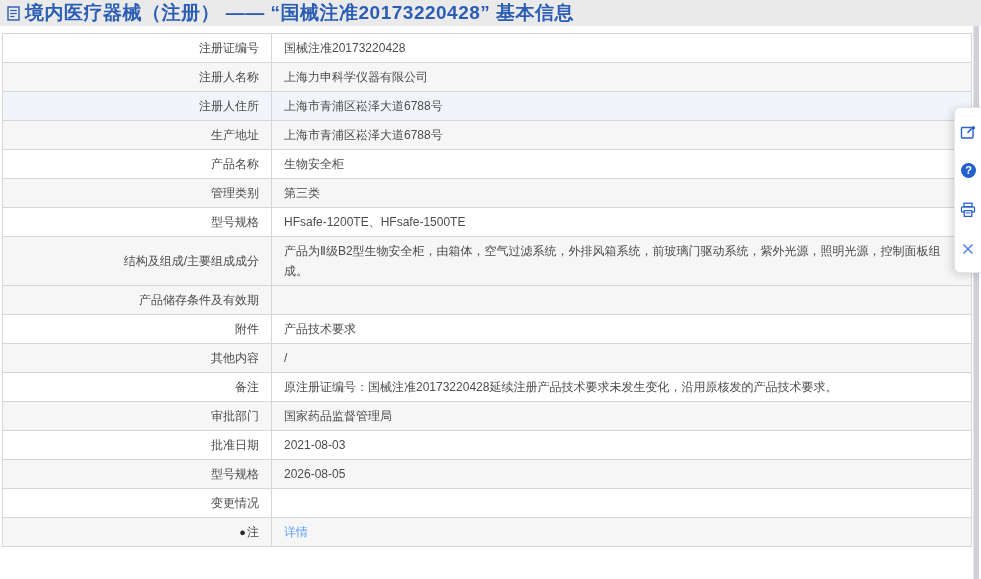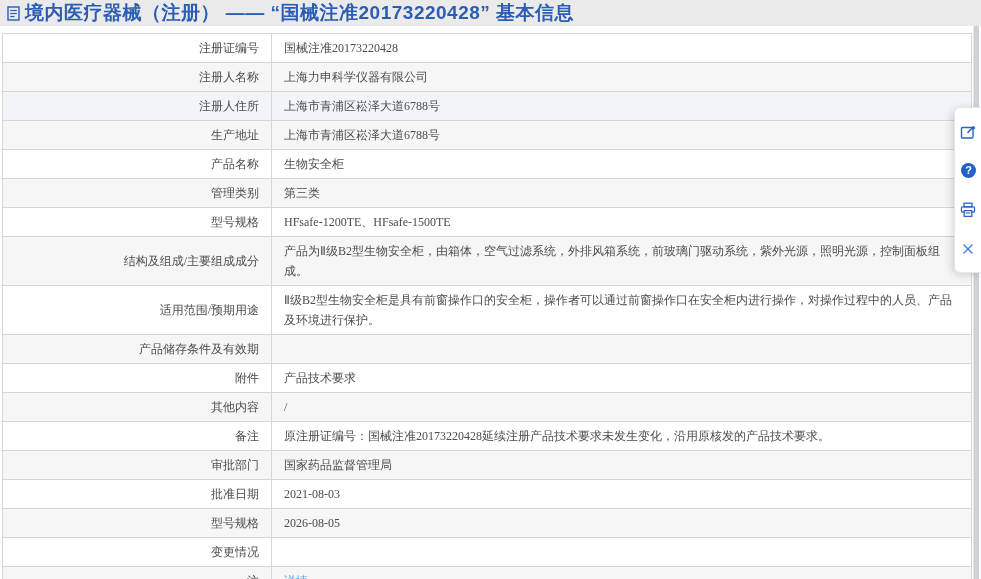--- a/index.html
+++ b/index.html
@@ -25,21 +25,21 @@
     background:#ced2d8;border-left:1px solid #e4e6e9;
   }
 
   
   table.info{
     position:absolute;top:33px;left:2px;width:970px;
     border-collapse:collapse;background:#fff;
     font-size:12px;color:#4c4c4c;table-layout:fixed;
   }
   table.info{border:1px solid #c3c3c3;}
-  table.info td{border:1px solid #d6d6d6;vertical-align:middle;word-break:break-all;font-family:Liberation Serif, serif;}
+  table.info td{border:1px solid #d6d6d6;vertical-align:middle;word-break:break-all;}
   td.c-label{width:244px;text-align:right;padding:4px 12px;line-height:20px;color:#4c4c4c;}
   td.c-value{padding:4px 10px 4px 12px;line-height:20px;}
   tr.alt{background:#f6f6f6;}
   tr.hl{background:#f1f5fa;}
   a.detail-link{color:#59a0f8;text-decoration:none;cursor:pointer;}
   .bulb-icon{display:inline-block;margin-right:1px;font-size:11px;color:#2b2b2b;}
 
   
   .side-toolbar{
     position:absolute;top:107px;right:0;width:26px;
@@ -99,24 +99,20 @@
         <td class="c-label">管理类别</td>
         <td class="c-value">第三类</td>
       </tr>
       <tr>
         <td class="c-label">型号规格</td>
         <td class="c-value">HFsafe-1200TE、HFsafe-1500TE</td>
       </tr>
       <tr class="alt">
         <td class="c-label">结构及组成/主要组成成分</td>
         <td class="c-value">产品为Ⅱ级B2型生物安全柜，由箱体，空气过滤系统，外排风箱系统，前玻璃门驱动系统，紫外光源，照明光源，控制面板组成。</td>
-      </tr>
-      <tr>
-        <td class="c-label">适用范围/预期用途</td>
-        <td class="c-value">Ⅱ级B2型生物安全柜是具有前窗操作口的安全柜，操作者可以通过前窗操作口在安全柜内进行操作，对操作过程中的人员、产品及环境进行保护。</td>
       </tr>
       <tr class="alt">
         <td class="c-label">产品储存条件及有效期</td>
         <td class="c-value"></td>
       </tr>
       <tr>
         <td class="c-label">附件</td>
         <td class="c-value">产品技术要求</td>
       </tr>
       <tr class="alt">

